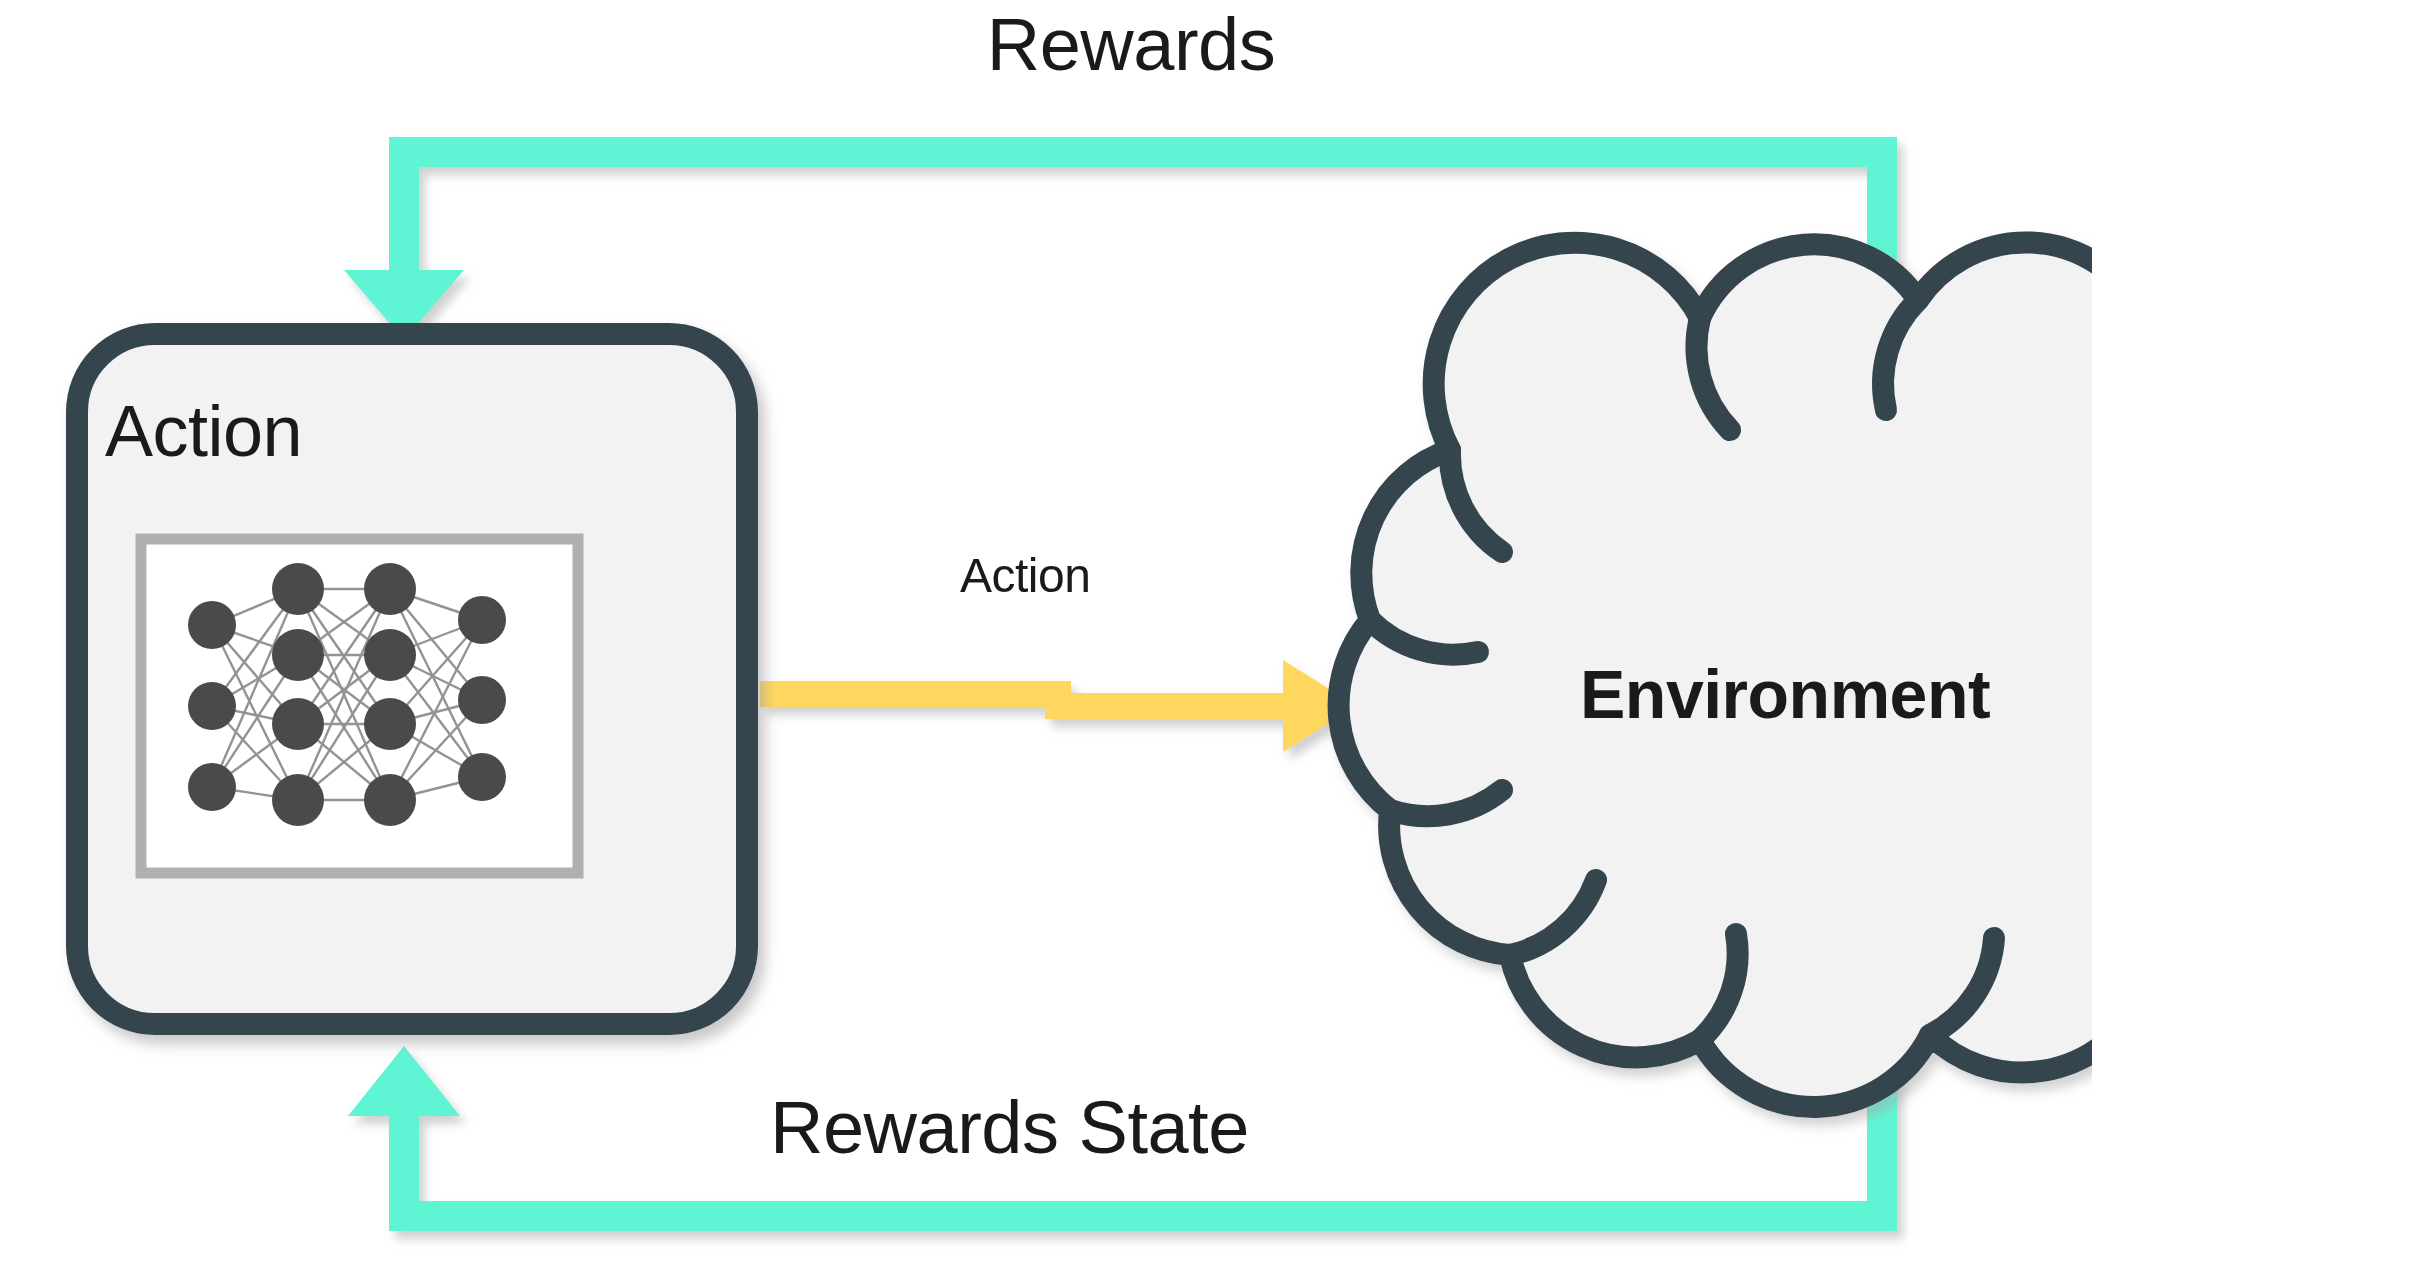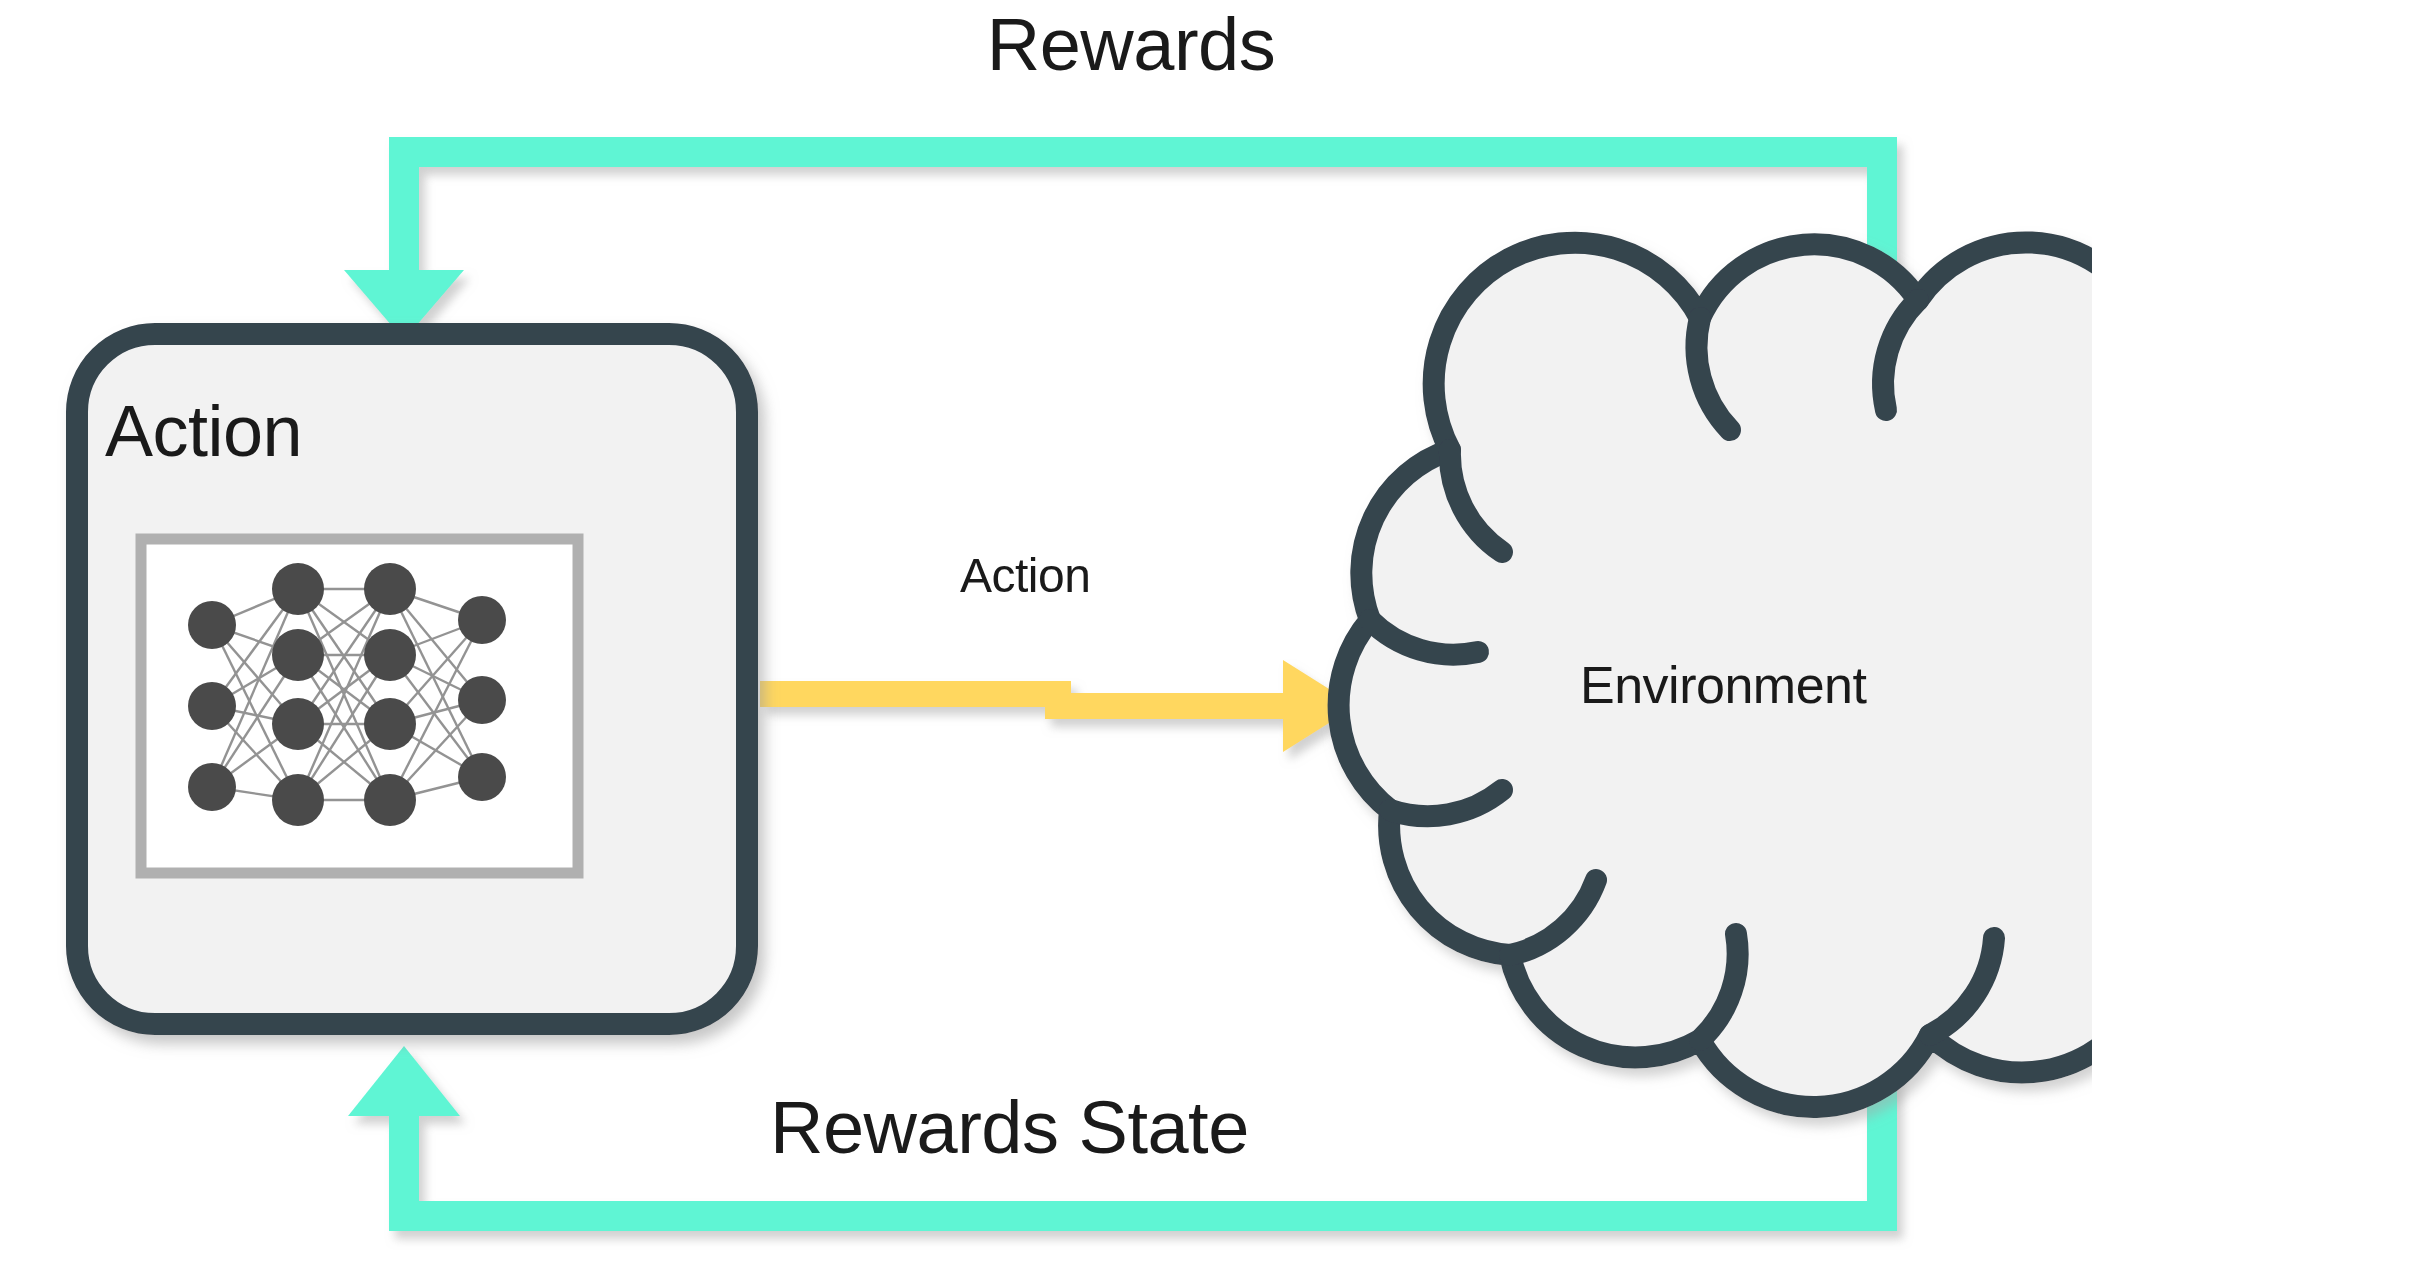--- a/index.html
+++ b/index.html
@@ -42,21 +42,22 @@
   #label-action {
     left: 960px; top: 548px;
     font-size: 48px;
   }
   #label-observed-state {
     left: 770px; top: 1085px;
     font-size: 74px;
   }
   #label-environment {
     left: 1580px; top: 655px;
-    font-size: 52px;
+    font-size: 68px;
+    font-weight: bold;
   }
   #label-agent {
     left: 105px; top: 390px;
     font-size: 72px;
   }
   #label-primary-nn {
     left: 148px; top: 915px;
     font-size: 52px;
     letter-spacing: 0px;
   }

